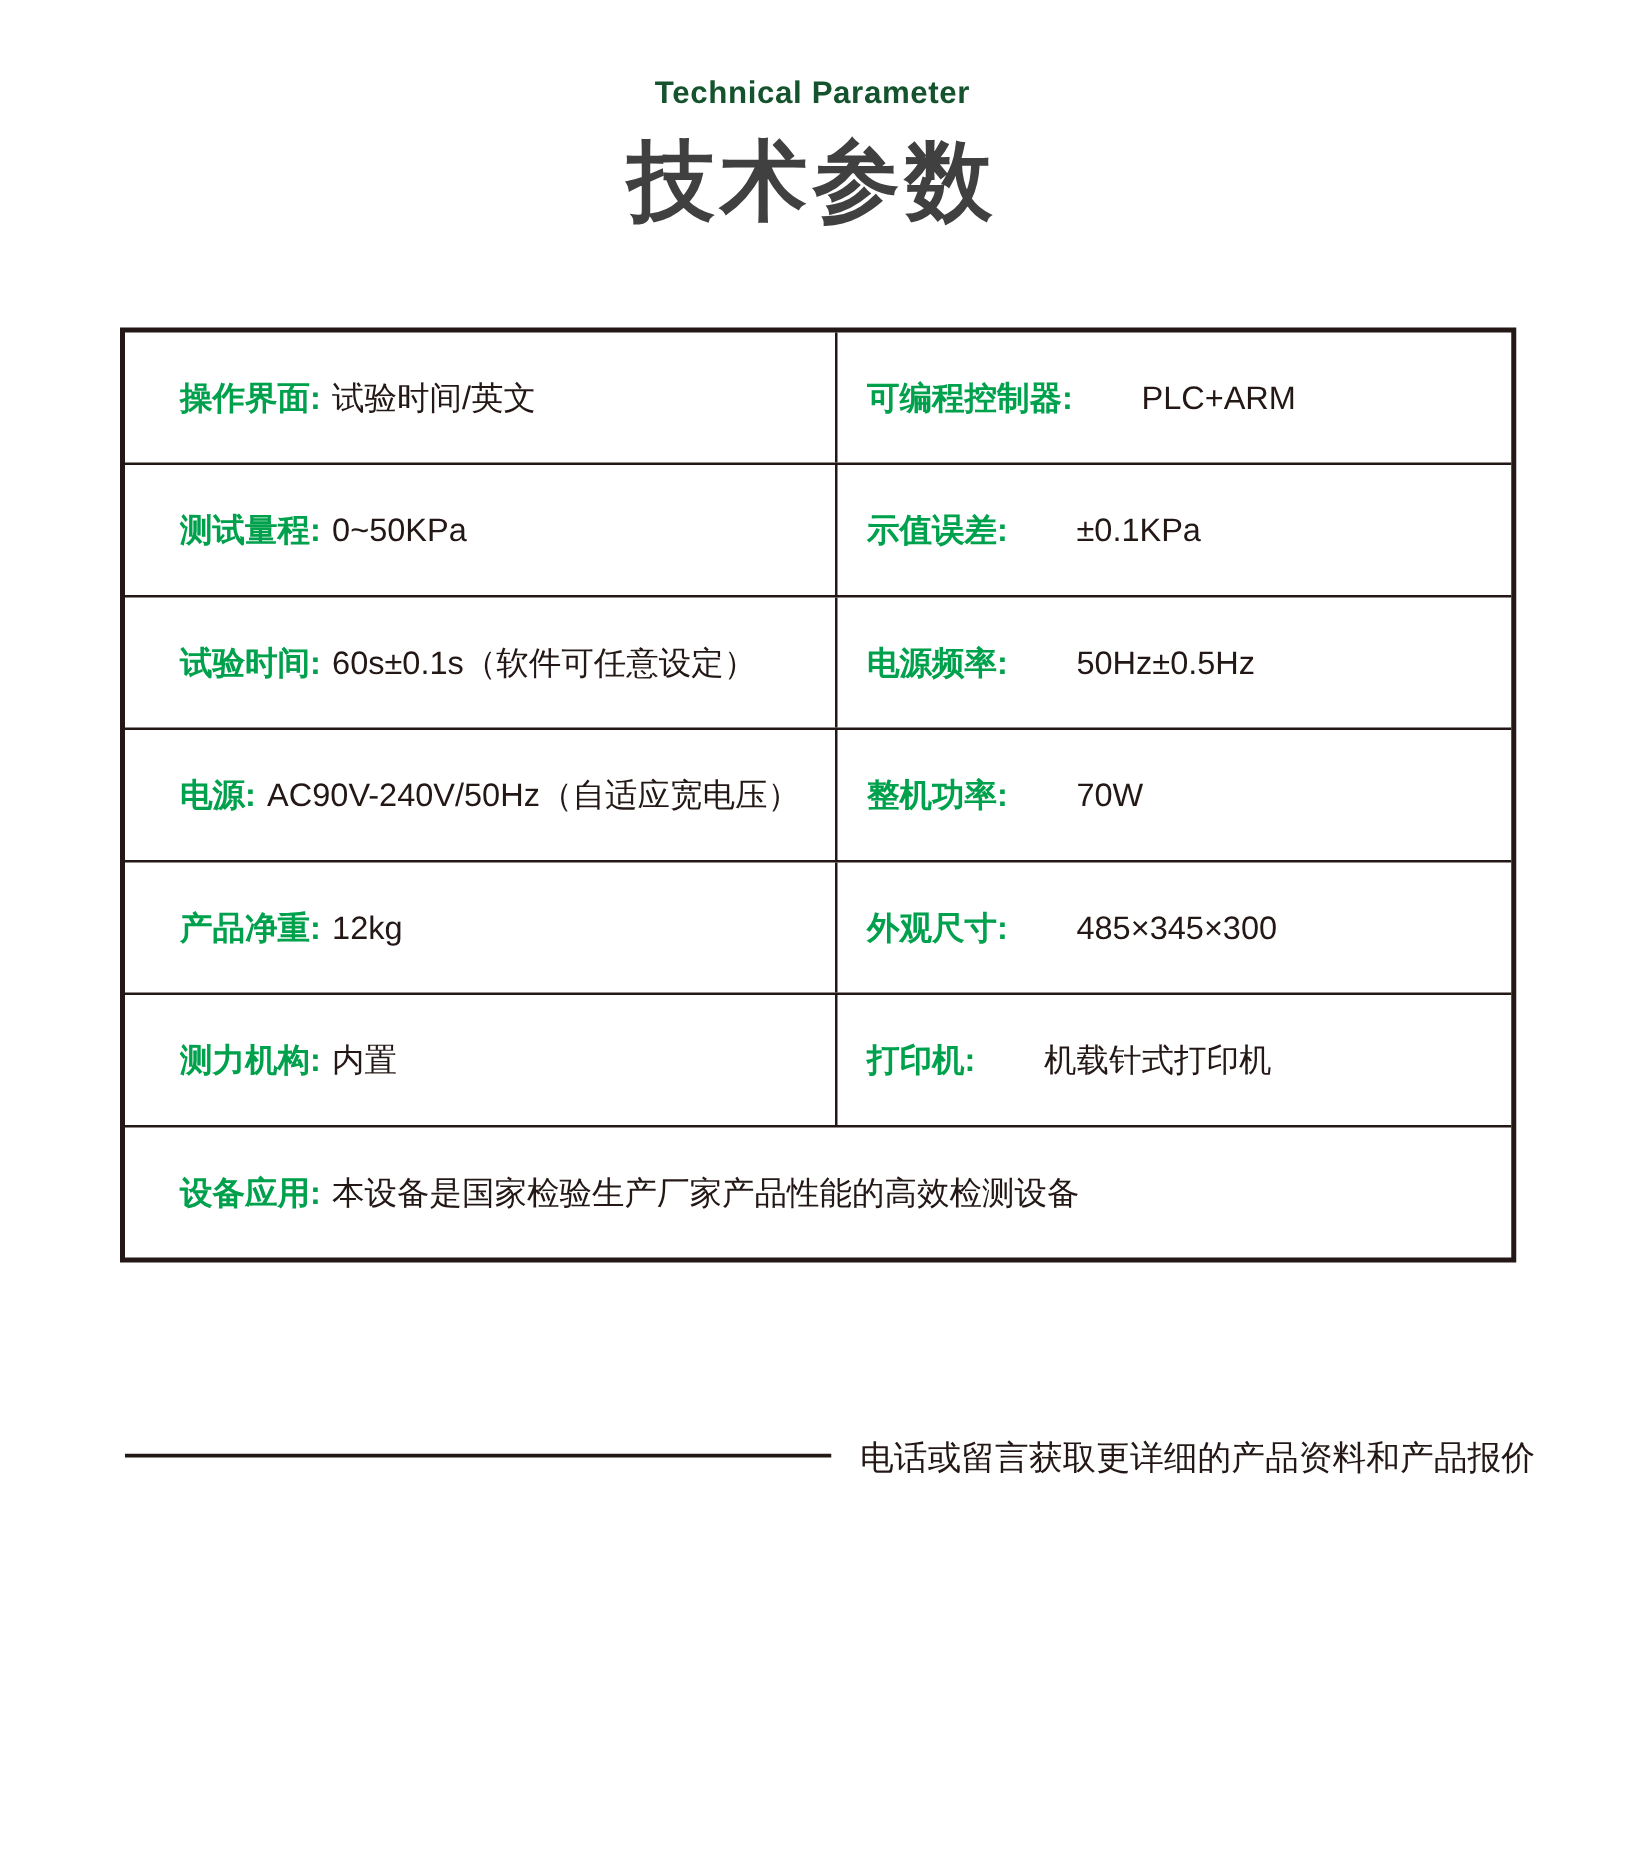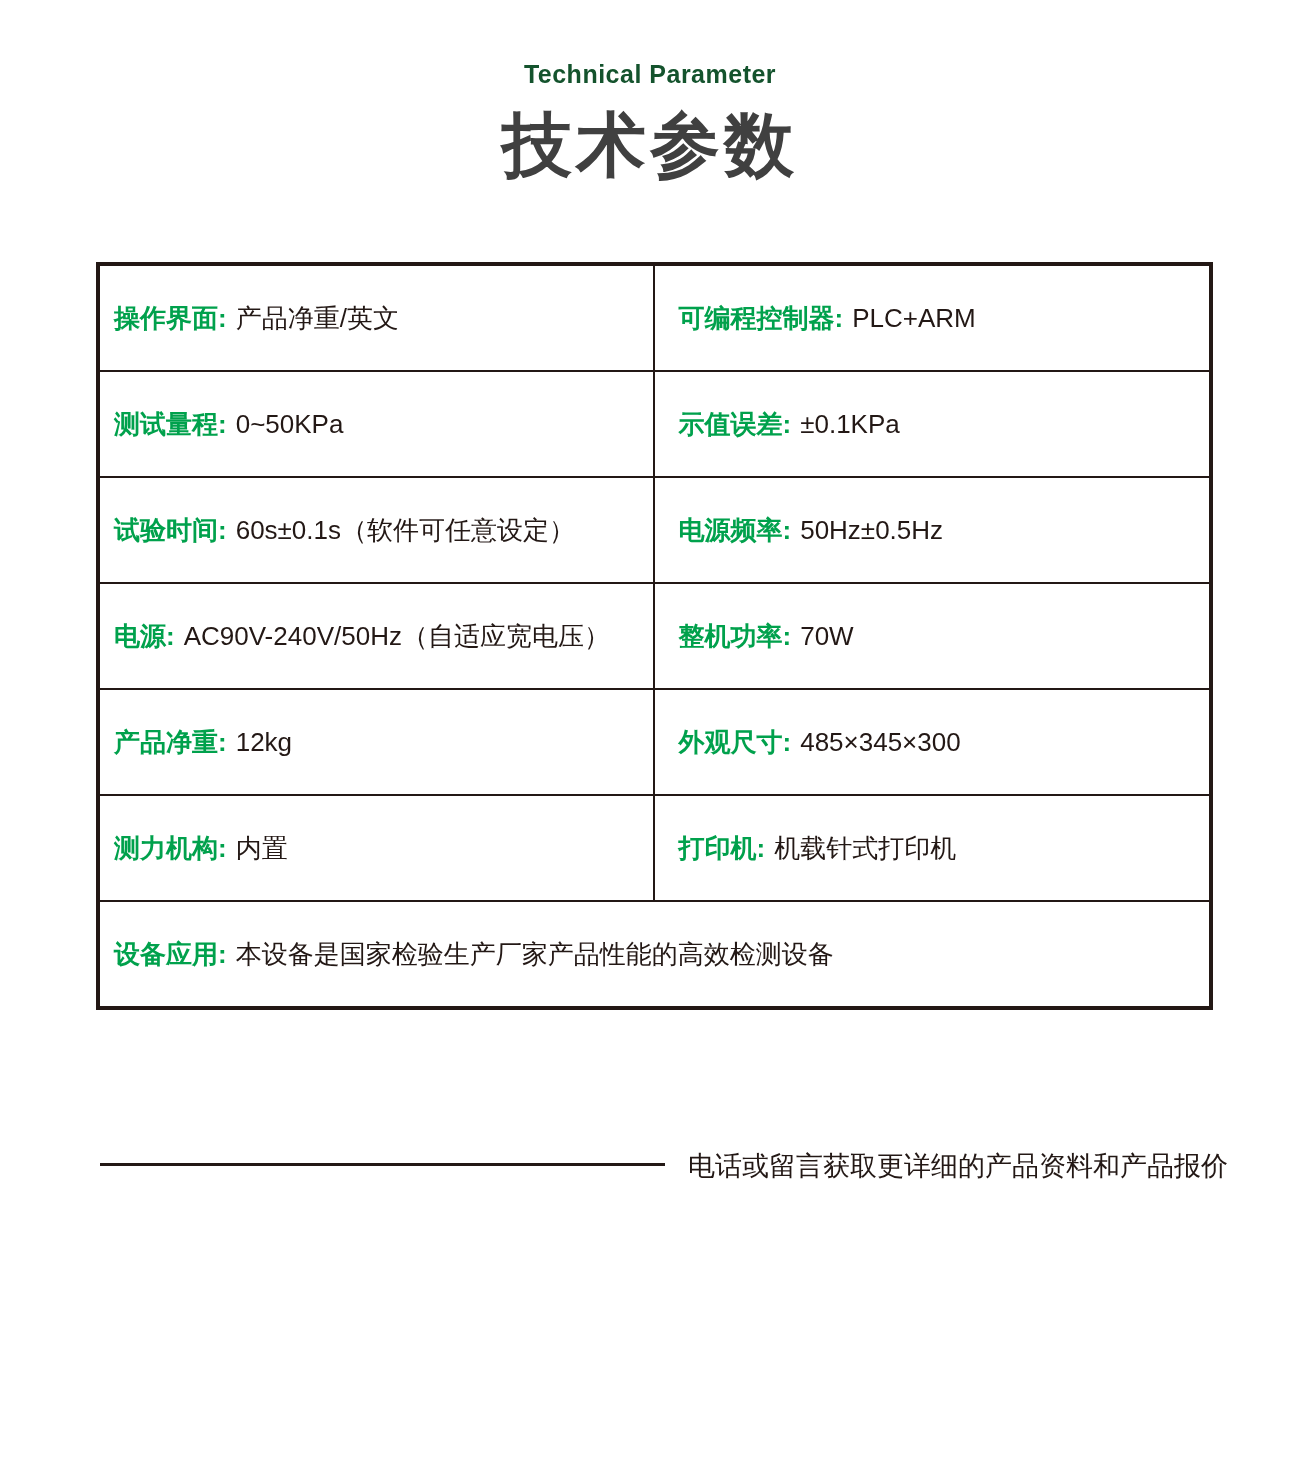--- a/index.html
+++ b/index.html
@@ -37,31 +37,32 @@
     left: 96px;
     top: 262px;
     width: 1117px;
     border: 4px solid #231815;
     background: #ffffff;
   }
   .spec-row {
     display: flex;
     width: 100%;
     border-top: 2px solid #231815;
+    padding-left: 30px;
   }
   .spec-row:first-child { border-top: none; }
   .spec-cell {
     flex: 0 0 50%;
     min-height: 104px;
     display: flex;
     align-items: center;
     padding: 0 14px;
   }
   .spec-cell.left { border-right: 2px solid #231815; }
-  .spec-cell.right { padding: 0 24px; }
+  .spec-cell.right { padding: 0 24px; gap: 46px; }
   .spec-cell.full {
     flex: 0 0 100%;
     border-right: none;
     align-items: center;
   }
   .cell-label {
     color: #00a14c;
     font-size: 26px;
     font-weight: bold;
     white-space: nowrap;
@@ -98,21 +99,21 @@
   <div class="header">
     <div class="subtitle">Technical Parameter</div>
     <div class="title">技术参数</div>
   </div>
 
   <div class="spec-table">
 
     <div class="spec-row">
       <div class="spec-cell left">
         <span class="cell-label">操作界面:</span>
-        <span class="cell-value">产品净重/英文</span>
+        <span class="cell-value">试验时间/英文</span>
       </div>
       <div class="spec-cell right">
         <span class="cell-label">可编程控制器:</span>
         <span class="cell-value">PLC+ARM</span>
       </div>
     </div>
 
     <div class="spec-row">
       <div class="spec-cell left">
         <span class="cell-label">测试量程:</span>

